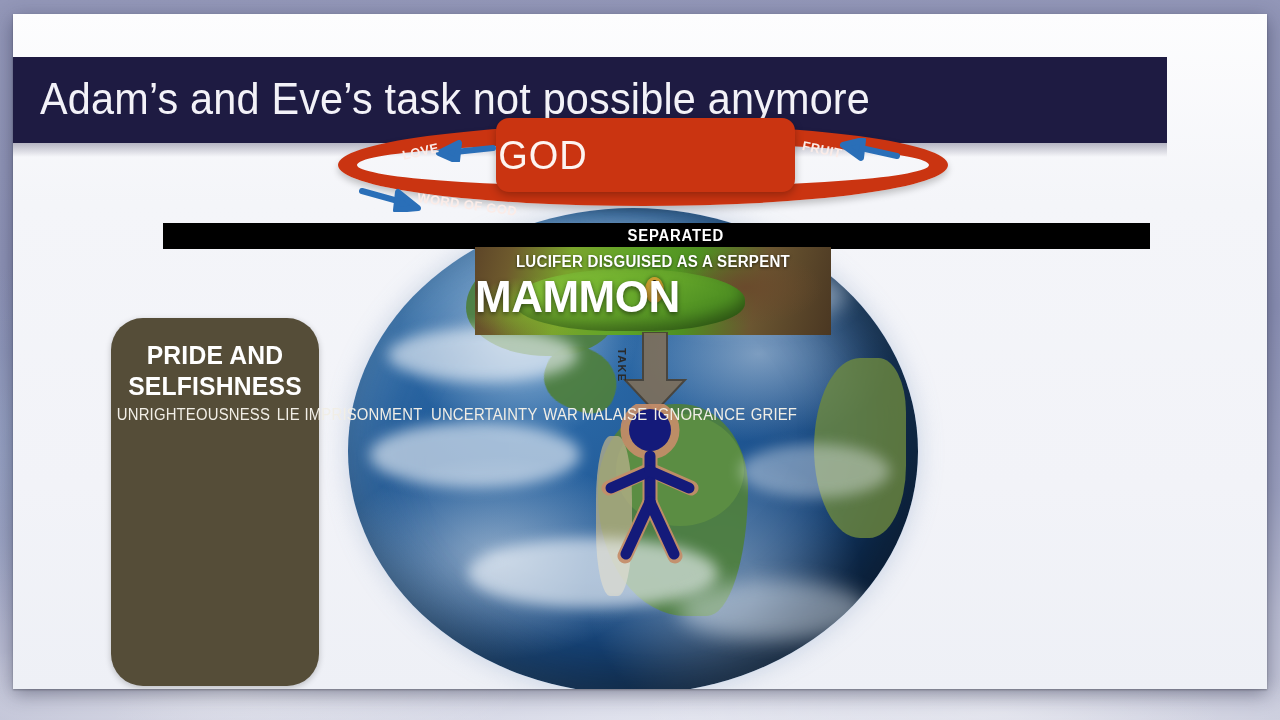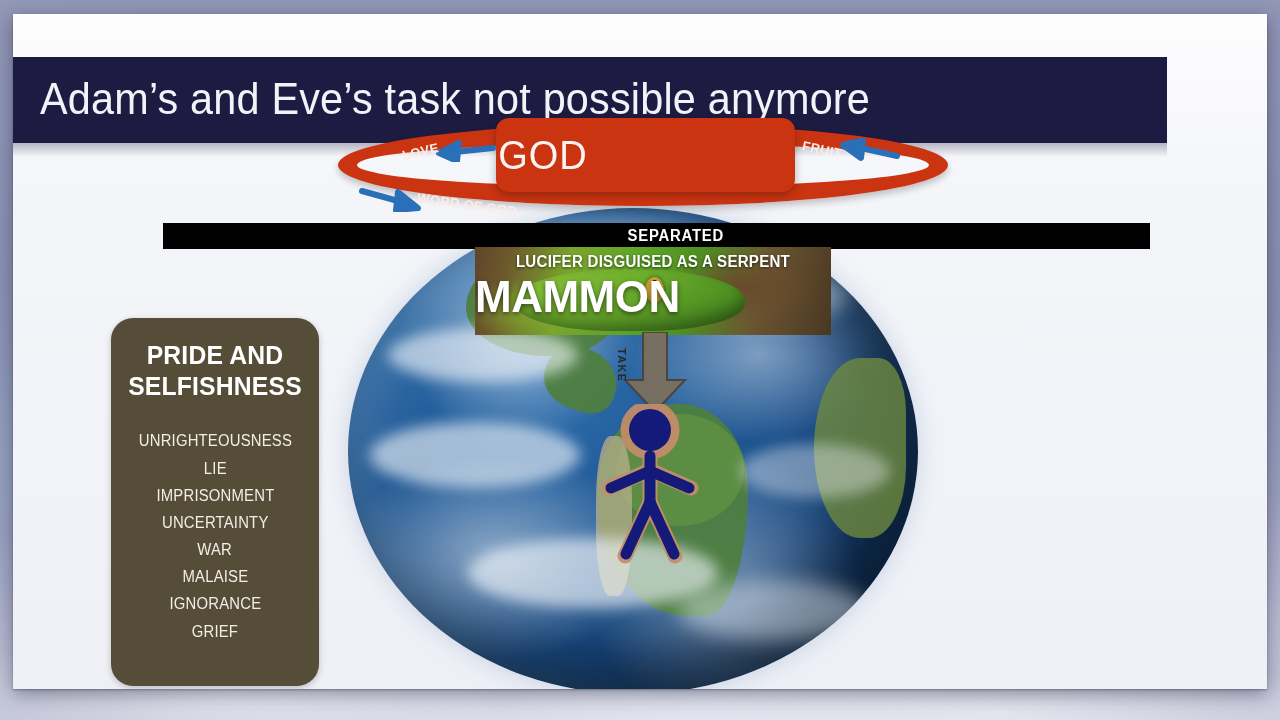--- a/index.html
+++ b/index.html
@@ -144,32 +144,32 @@
     position:absolute;left:615px;top:334px;
     color:#2a2a2a;font-size:11px;font-weight:700;letter-spacing:1.3px;
     transform:rotate(90deg);transform-origin:left top;
     white-space:nowrap;
   }
   
   #stick-figure{position:absolute;left:582px;top:390px;width:110px;height:165px;}
   
   #pride-panel{
     position:absolute;left:98px;top:304px;width:208px;height:368px;
-    background:#554d38;border-radius:22px;
+    background:#554d38;border-radius:32px;
     box-shadow:0 2px 6px rgba(0,0,0,.22);
     display:flex;flex-direction:column;align-items:center;
   }
   #pride-heading{
     margin-top:22px;color:#fff;font-size:26px;font-weight:700;
     line-height:1.18;text-align:center;letter-spacing:.2px;
     transform:scaleX(.95);
   }
   #pride-list{
-    margin-top:26px;width:100%;
-    display:flex;flex-direction:column;align-items:center;
+    width:100%;
+    display:flex;flex-direction:row;align-items:center;
   }
   .pride-item{
     color:#f1eee6;font-size:16px;line-height:1.70;letter-spacing:.2px;
     transform:scaleX(.93);
   }
 </style>
 </head>
 <body>
 
 <div id="backdrop"></div>

